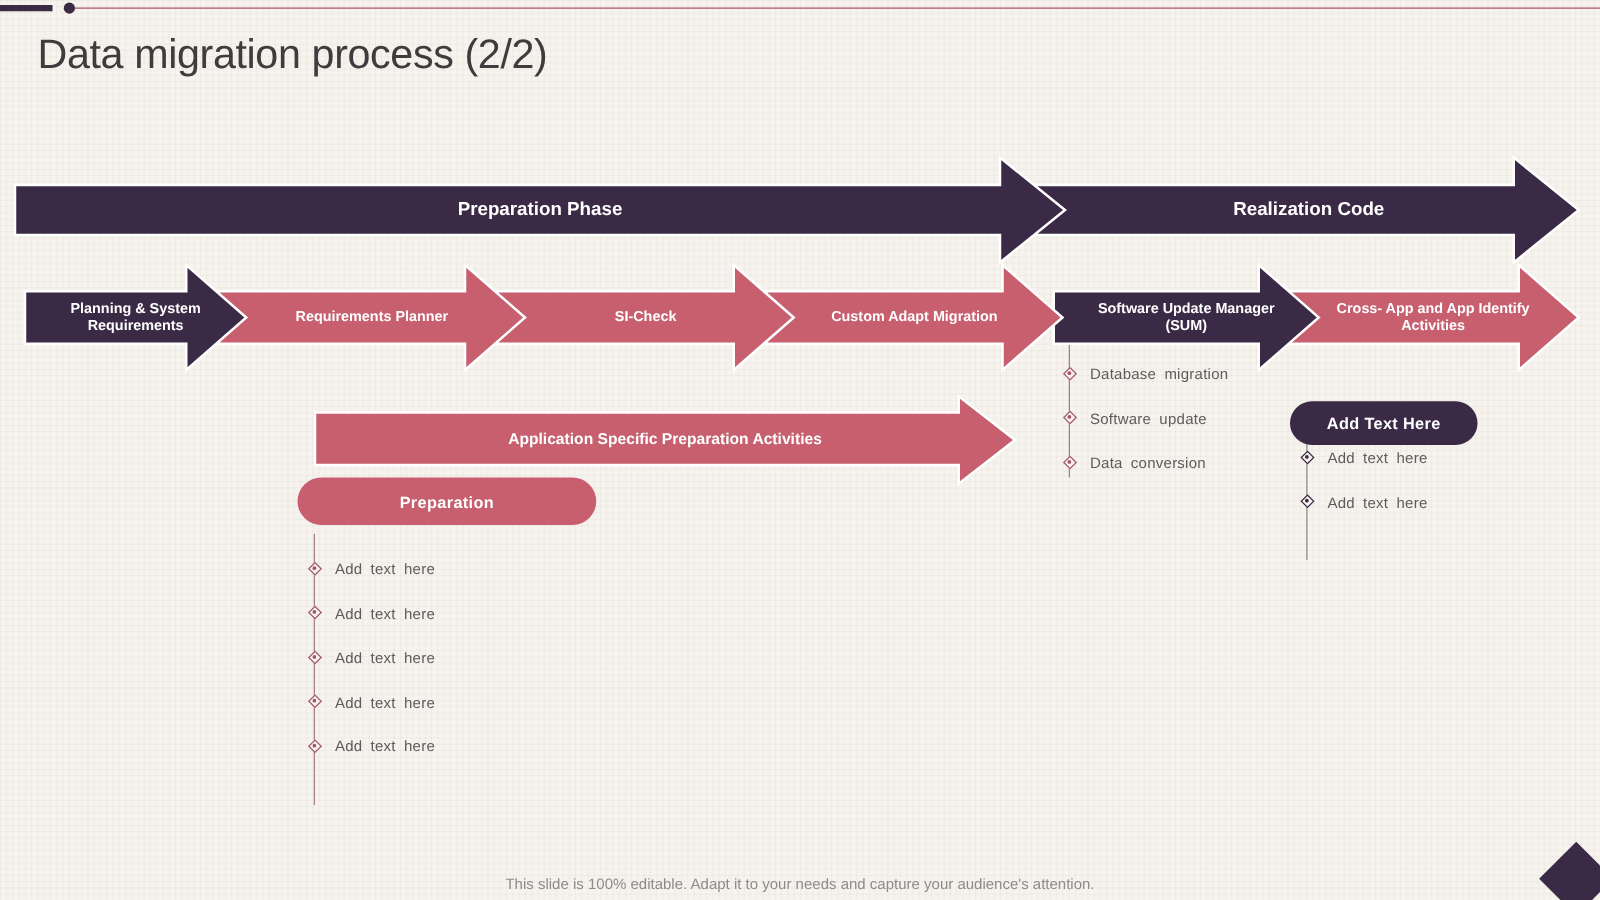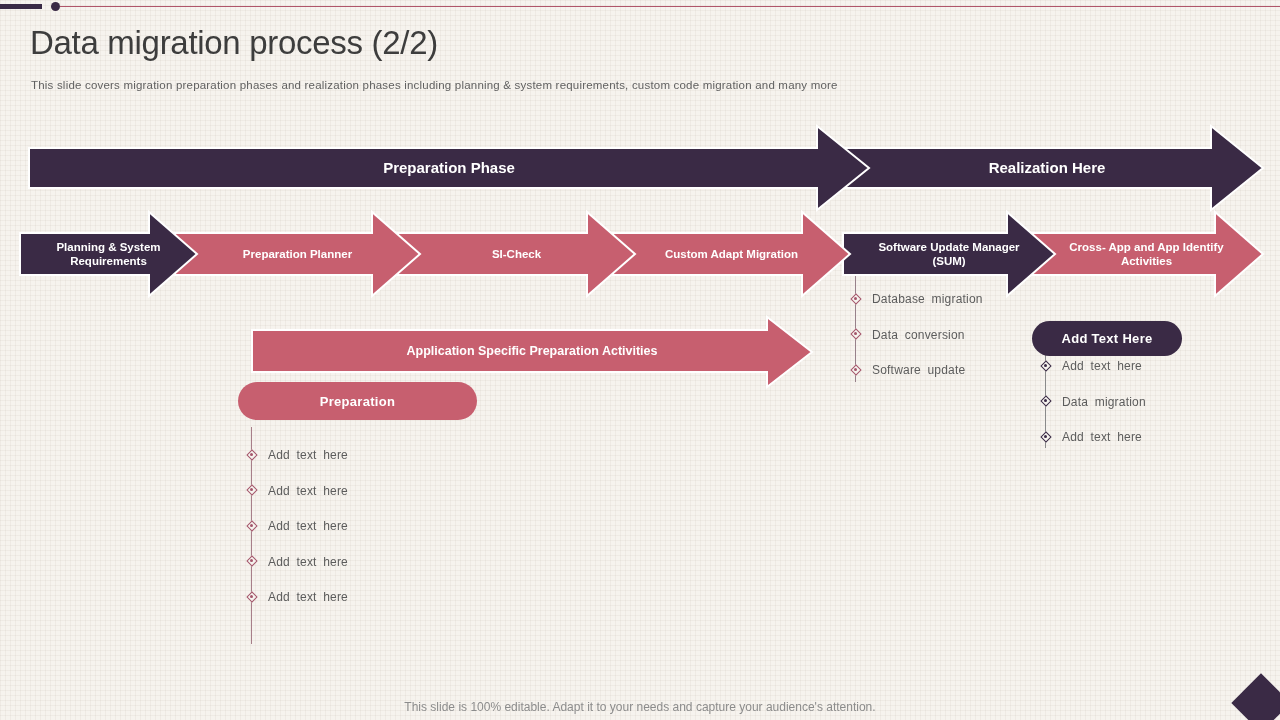--- a/index.html
+++ b/index.html
@@ -70,49 +70,48 @@
 </head>
 <body>
 
 <div class="slide">
 
   <div class="top-bar-dark"></div>
   <div class="top-dot"></div>
   <div class="top-line"></div>
 
   <div class="title">Data migration process (2/2)</div>
-  <div class="subtitle">This slide covers migration preparation phases and realization phases including planning &amp; system requirements, custom code migration and many more</div>
 
   <div class="phase-row">
-    <div class="arrow fill-dark" style="left:29px;width:840px;z-index:4">
+    <div class="arrow fill-dark" style="left:12px;width:840px;z-index:4">
       <svg viewBox="0 0 840 84" width="840" height="84">
         <polygon points="0,22 788,22 788,0 840,42 788,84 788,62 0,62"></polygon>
       </svg>
       <div class="arrow-label">Preparation Phase</div>
     </div>
     <div class="arrow fill-dark" style="left:813px;width:450px;z-index:3">
       <svg viewBox="0 0 450 84" width="450" height="84">
         <polygon points="0,22 398,22 398,0 450,42 398,84 398,62 0,62"></polygon>
       </svg>
-      <div class="arrow-label nudge-right">Realization Here</div>
+      <div class="arrow-label nudge-right">Realization Code</div>
     </div>
   </div>
 
   <div class="step-row">
     <div class="arrow fill-dark" style="left:20px;width:177px;z-index:16">
       <svg viewBox="0 0 177 84" width="177" height="84">
         <polygon points="0,21 129,21 129,0 177,42 129,84 129,63 0,63"></polygon>
       </svg>
       <div class="arrow-label">Planning &amp; System Requirements</div>
     </div>
     <div class="arrow fill-pink" style="left:175px;width:245px;z-index:15">
       <svg viewBox="0 0 245 84" width="245" height="84">
         <polygon points="0,21 197,21 197,0 245,42 197,84 197,63 0,63"></polygon>
       </svg>
-      <div class="arrow-label">Preparation Planner</div>
+      <div class="arrow-label">Requirements Planner</div>
     </div>
     <div class="arrow fill-pink" style="left:398px;width:237px;z-index:14">
       <svg viewBox="0 0 237 84" width="237" height="84">
         <polygon points="0,21 189,21 189,0 237,42 189,84 189,63 0,63"></polygon>
       </svg>
       <div class="arrow-label">SI-Check</div>
     </div>
     <div class="arrow fill-pink" style="left:613px;width:237px;z-index:13">
       <svg viewBox="0 0 237 84" width="237" height="84">
         <polygon points="0,21 189,21 189,0 237,42 189,84 189,63 0,63"></polygon>
@@ -168,40 +167,36 @@
     </div>
   </div>
 
   <div class="blist blist-sum">
     <div class="li">
       <span class="bullet bullet-pink"></span>
       <span class="li-text">Database migration</span>
     </div>
     <div class="li">
       <span class="bullet bullet-pink"></span>
+      <span class="li-text">Software update</span>
+    </div>
+    <div class="li">
+      <span class="bullet bullet-pink"></span>
       <span class="li-text">Data conversion</span>
-    </div>
-    <div class="li">
-      <span class="bullet bullet-pink"></span>
-      <span class="li-text">Software update</span>
     </div>
   </div>
 
   <div class="pill pill-addtext">Add Text Here</div>
   <div class="blist blist-add">
     <div class="li">
       <span class="bullet bullet-dark"></span>
       <span class="li-text">Add text here</span>
     </div>
     <div class="li">
       <span class="bullet bullet-dark"></span>
-      <span class="li-text">Data migration</span>
-    </div>
-    <div class="li">
-      <span class="bullet bullet-dark"></span>
       <span class="li-text">Add text here</span>
     </div>
   </div>
 
   <div class="footer">This slide is 100% editable. Adapt it to your needs and capture your audience's attention.</div>
   <div class="corner-diamond"></div>
 
 </div>
 
 </body></html>

